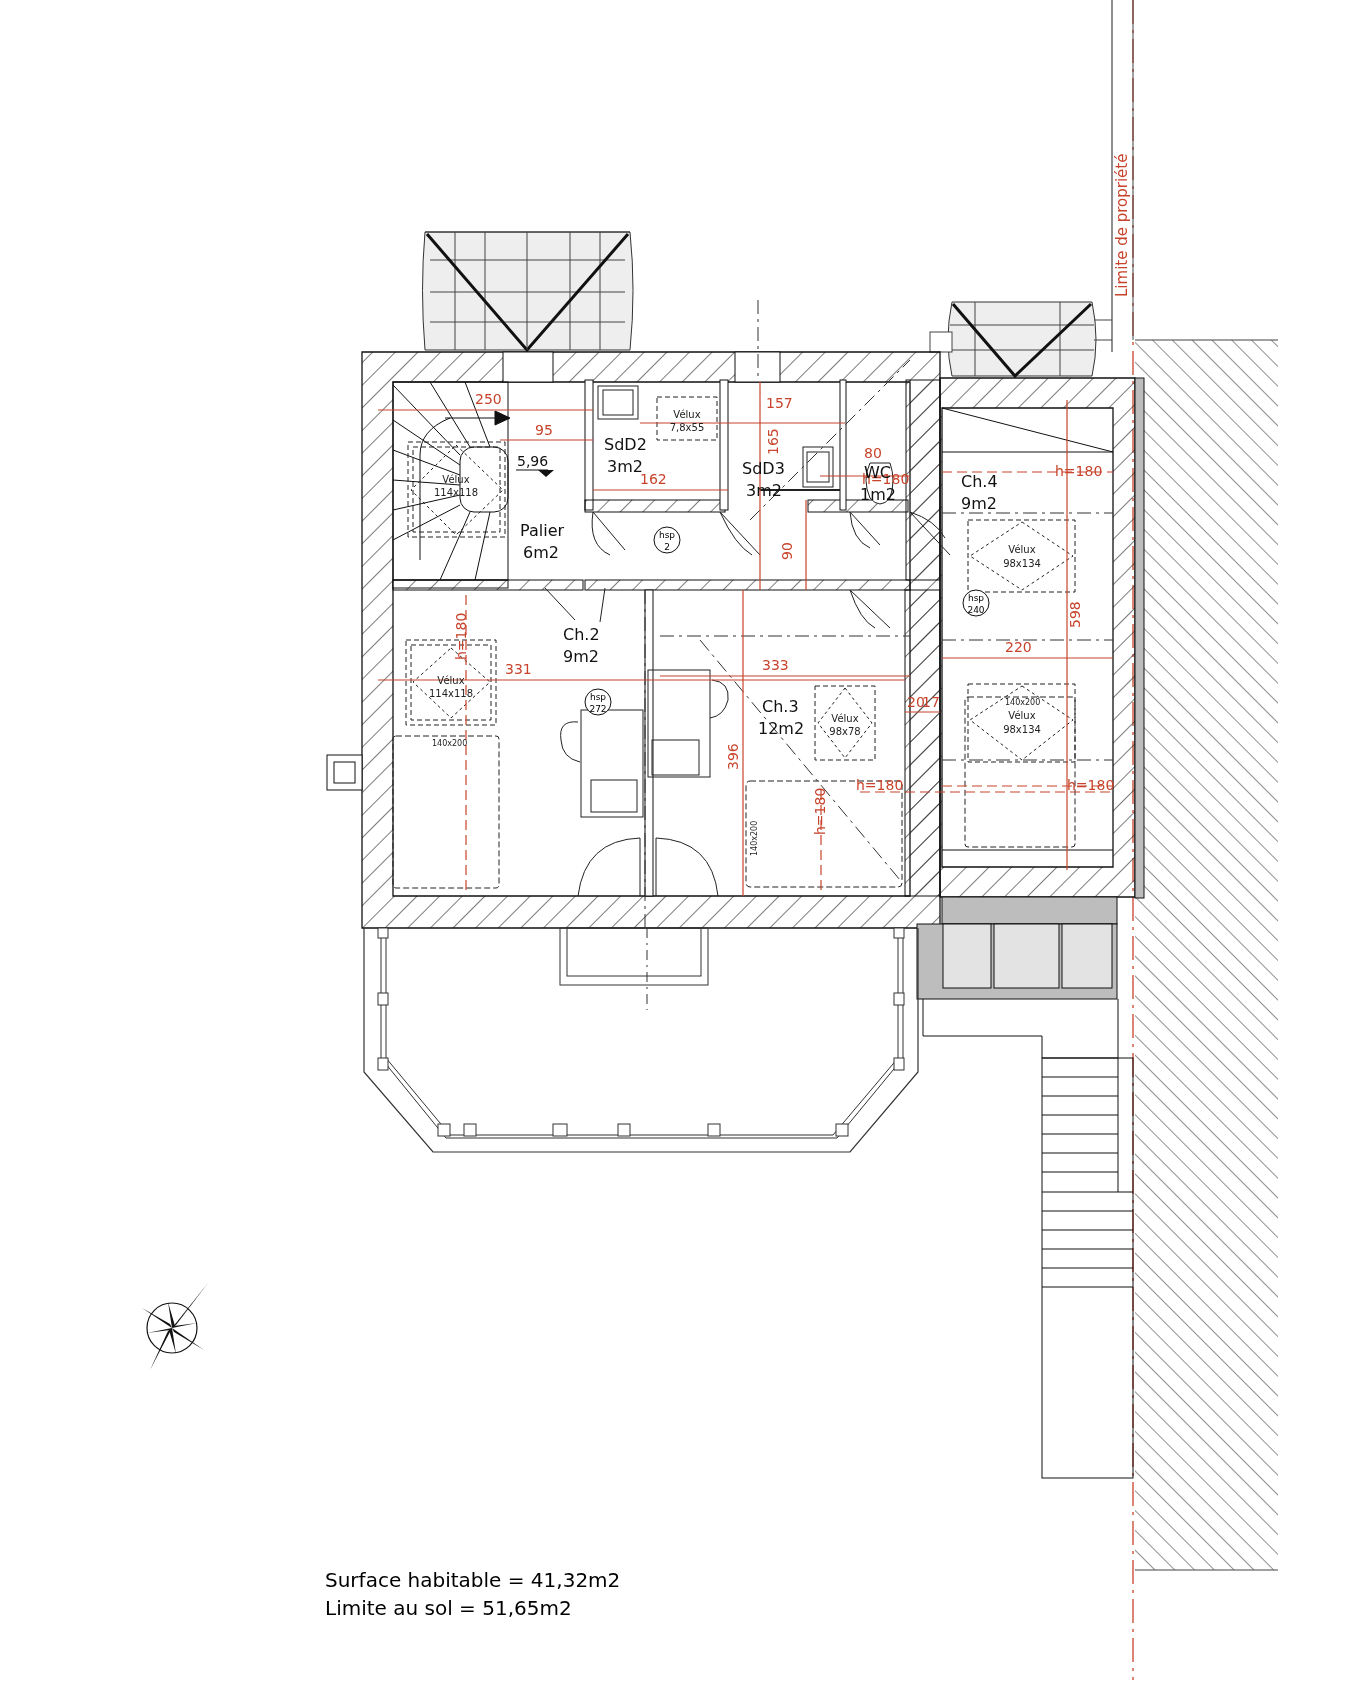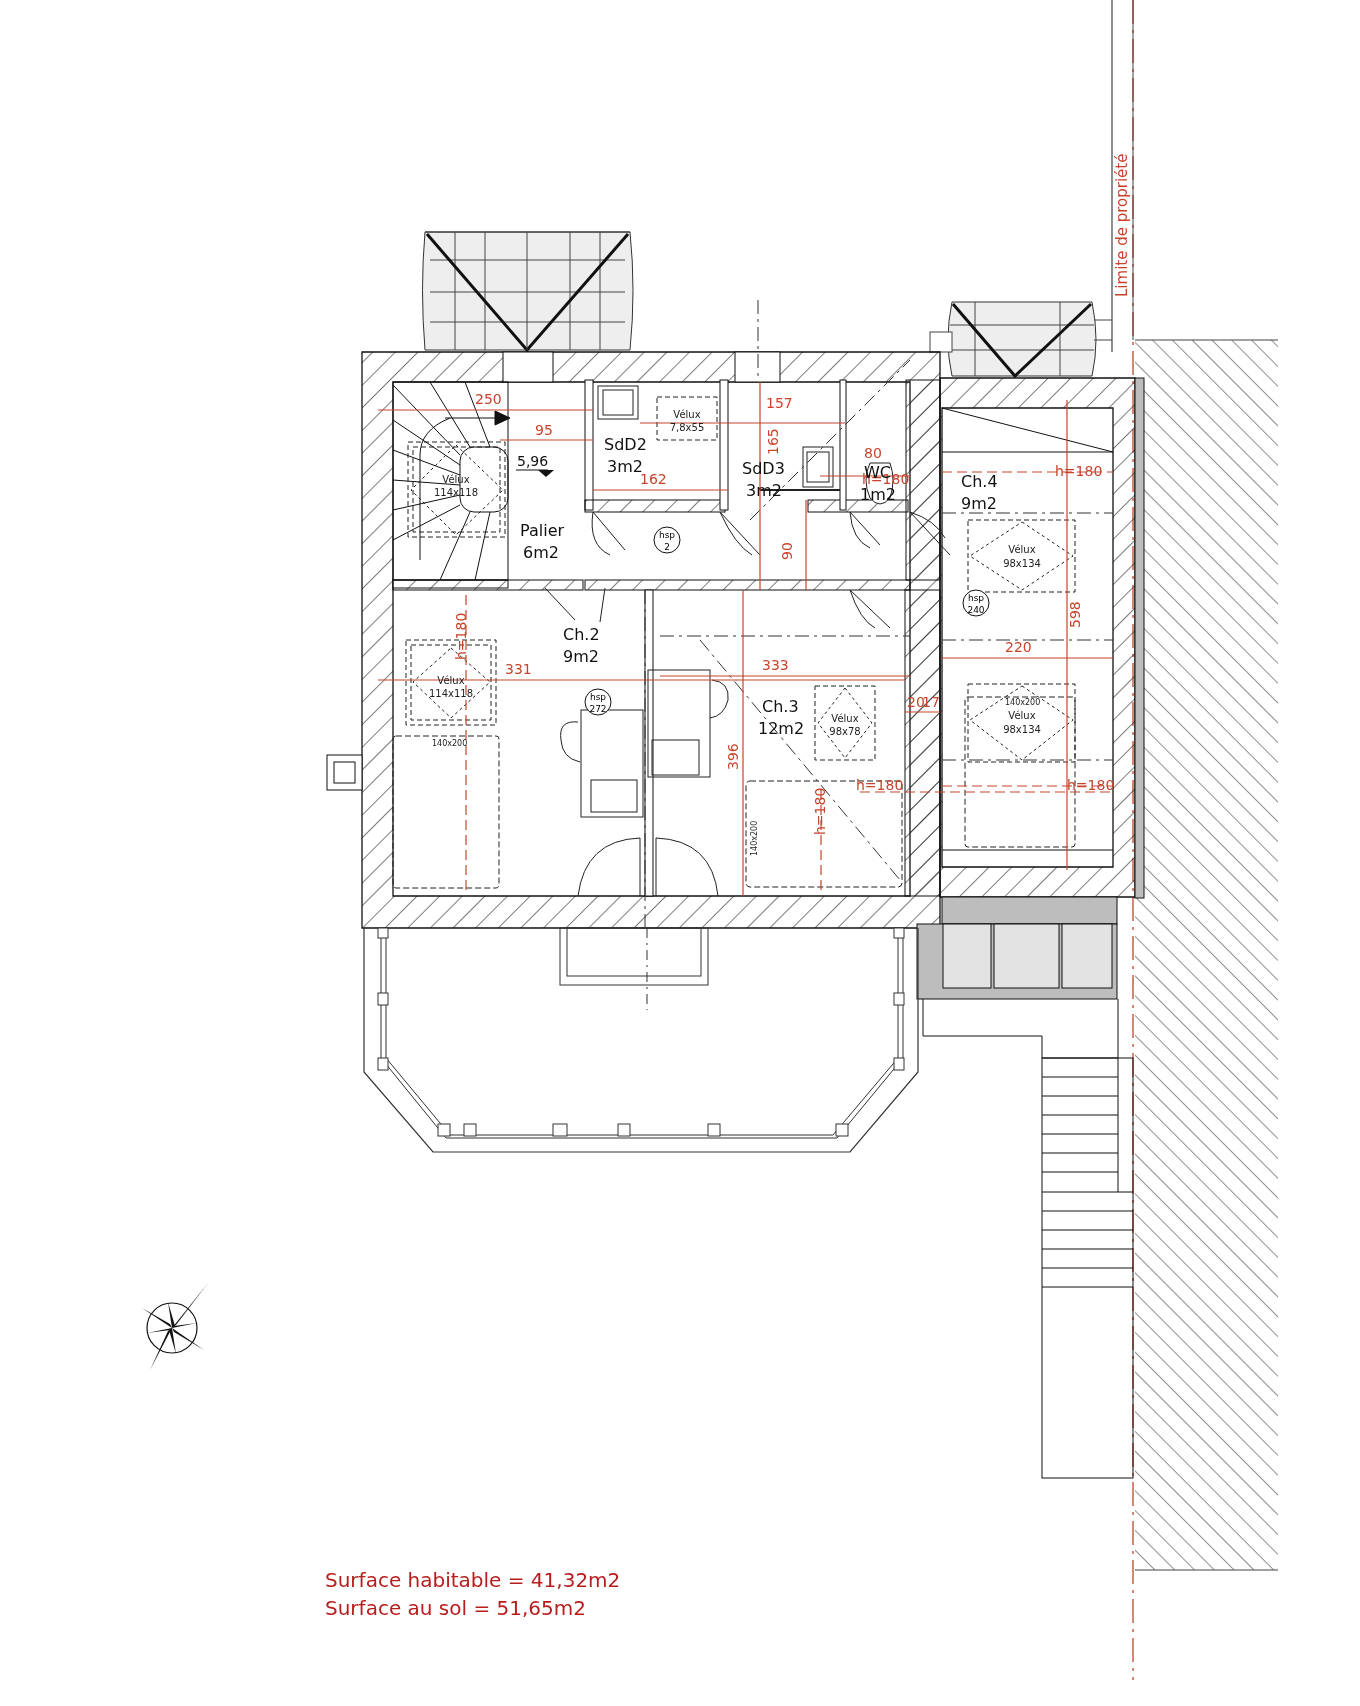--- a/index.html
+++ b/index.html
@@ -3,21 +3,21 @@
 <meta charset="utf-8">
 <style>
   html,body{margin:0;padding:0;background:#fff;}
   body{width:1360px;height:1706px;position:relative;overflow:hidden;font-family:"Liberation Sans","DejaVu Sans",sans-serif;}
   svg{position:absolute;left:0;top:0;}
   .lbl{font-family:"DejaVu Sans","Liberation Sans",sans-serif;}
   .room{font-size:16px;fill:#111;}
   .dim{font-size:14px;fill:#c8432b;}
   .small{font-size:10px;fill:#222;}
   .tiny{font-size:8px;fill:#222;}
-  .foot{position:absolute;left:325px;font-size:20px;color:#b91c1c;font-family:"DejaVu Sans","Liberation Sans",sans-serif;}
+  .foot{position:absolute;left:325px;font-size:20px;color:#000000;font-family:"DejaVu Sans","Liberation Sans",sans-serif;}
 </style>
 </head>
 <body>
 
 <svg width="1360" height="1706" viewBox="0 0 1360 1706" xmlns="http://www.w3.org/2000/svg">
   <defs>
     <pattern id="hatch" patternUnits="userSpaceOnUse" width="16" height="16" patternTransform="rotate(45)">
       <line x1="0" y1="0" x2="0" y2="16" stroke="#222" stroke-width="1.2"></line>
     </pattern>
     <pattern id="hatch2" patternUnits="userSpaceOnUse" width="14" height="14" patternTransform="rotate(-45)">
@@ -336,13 +336,13 @@
     <polygon points="0,0 -30,-20 -2,-4" fill="#111"></polygon>
     <polygon points="0,0 32,22 2,4" fill="#111"></polygon>
     <polygon points="0,0 -4,-26 3,-2" fill="#111"></polygon>
     <polygon points="0,0 4,26 -3,2" fill="#111"></polygon>
     <polygon points="0,0 -25,5 -2,2" fill="#111"></polygon>
     <polygon points="0,0 25,-5 2,-2" fill="#111"></polygon>
   </g>
 </svg>
 
 <div class="foot" style="top:1568px;">Surface habitable = 41,32m2</div>
-<div class="foot" style="top:1596px;">Surface au sol = 51,65m2</div>
+<div class="foot" style="top:1596px;">Limite au sol = 51,65m2</div>
 
 </body></html>

